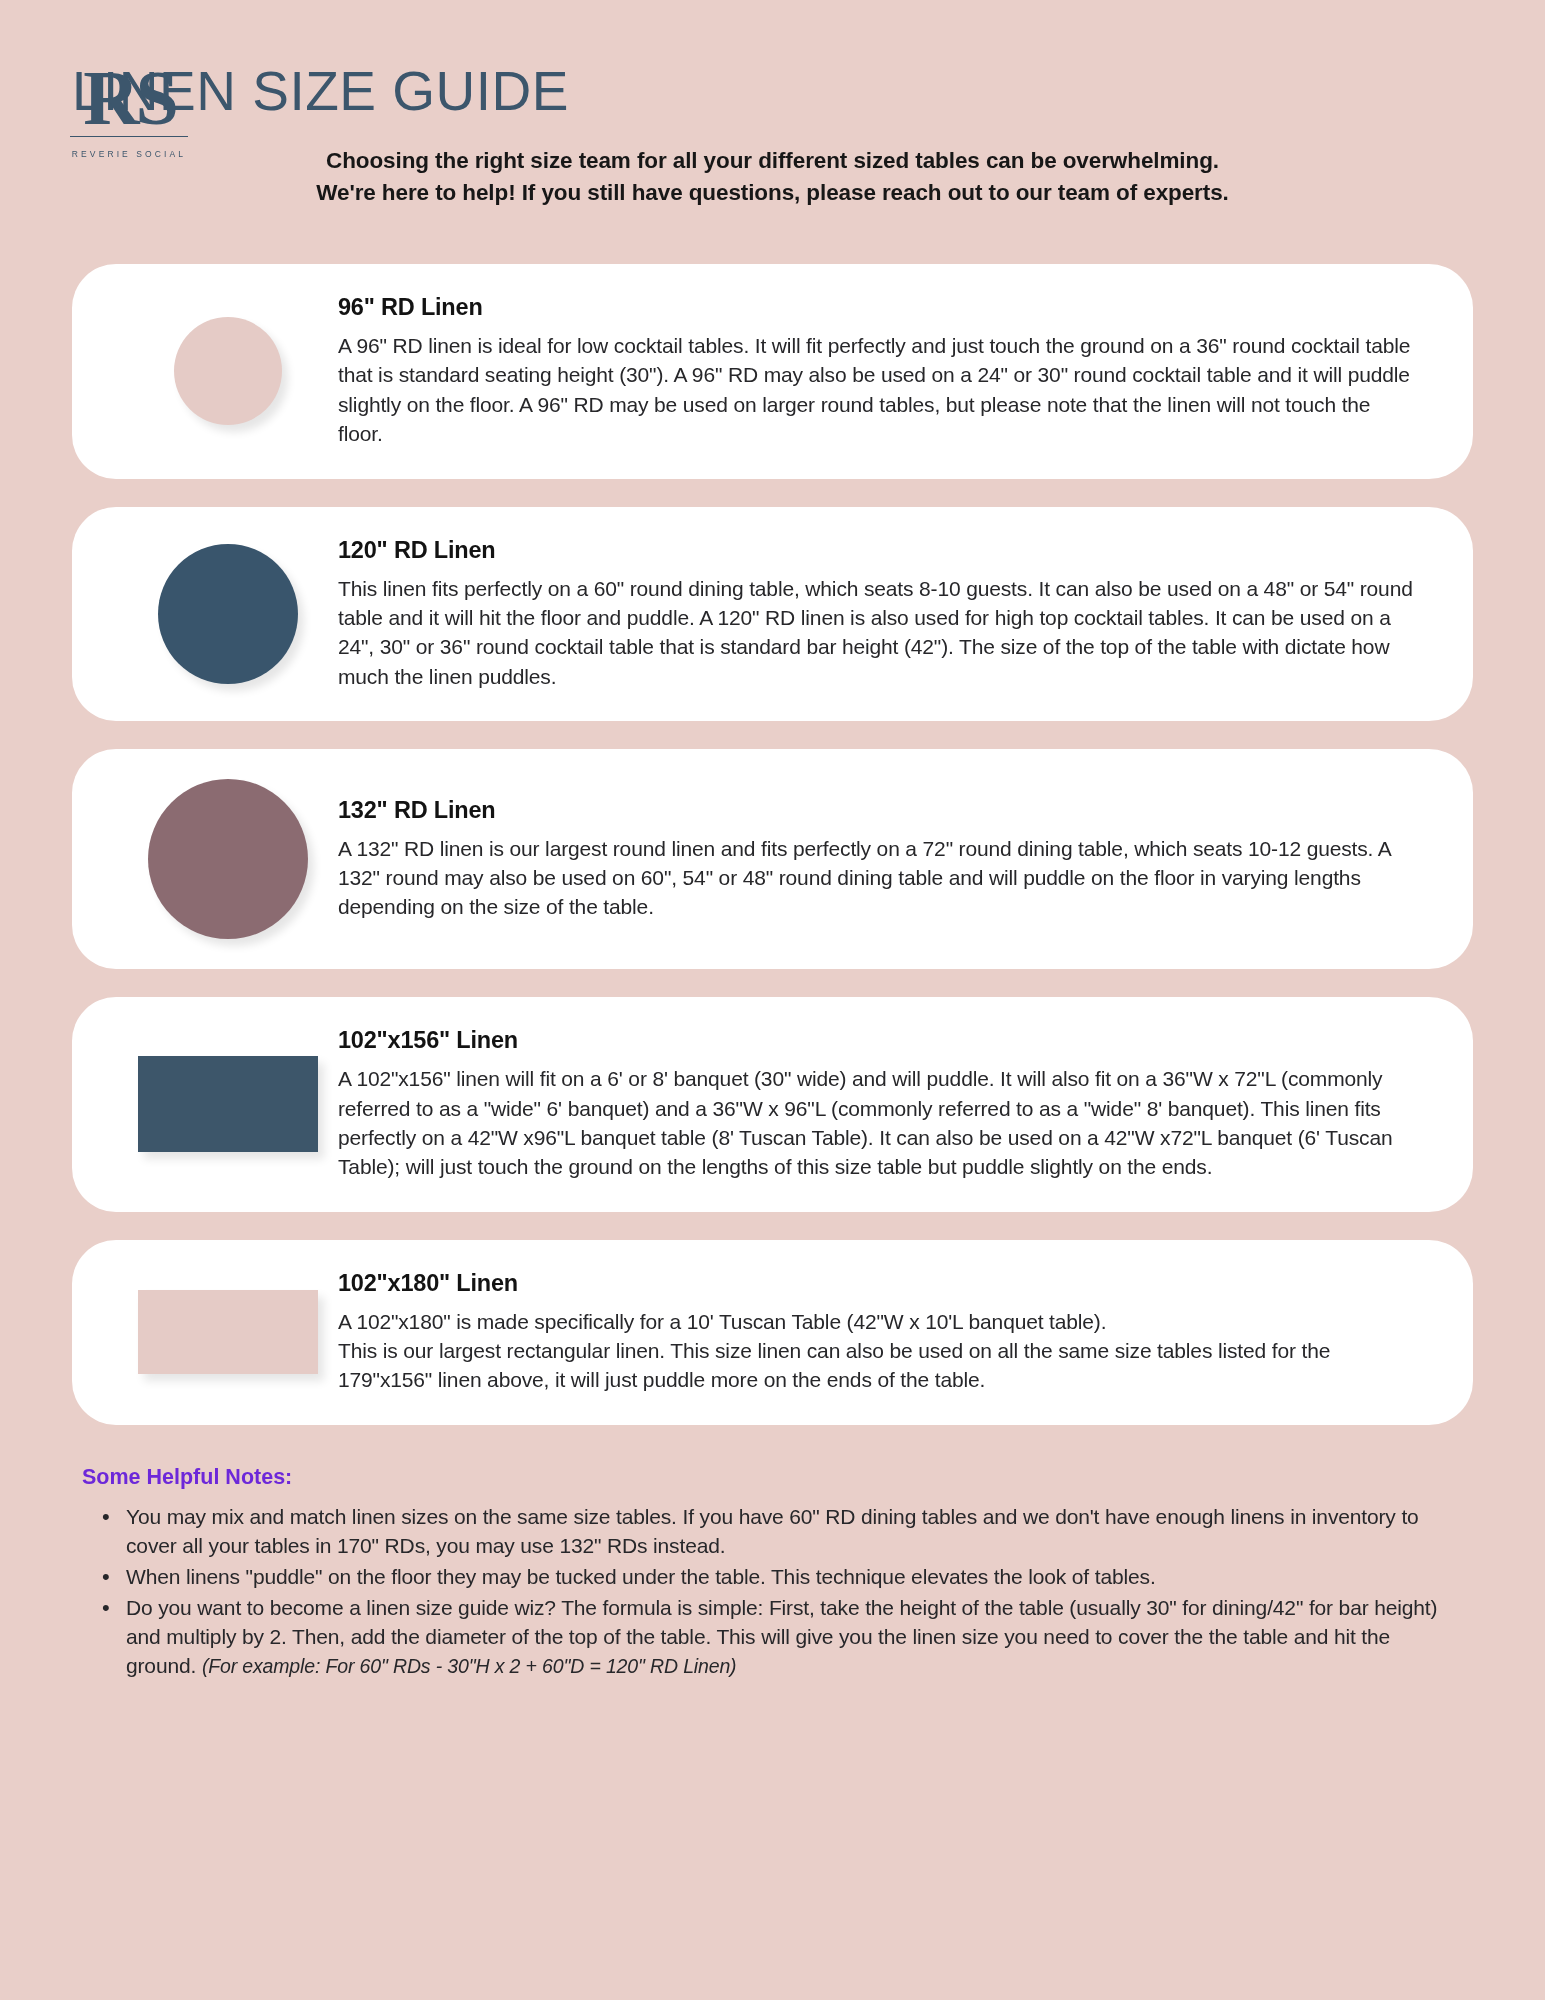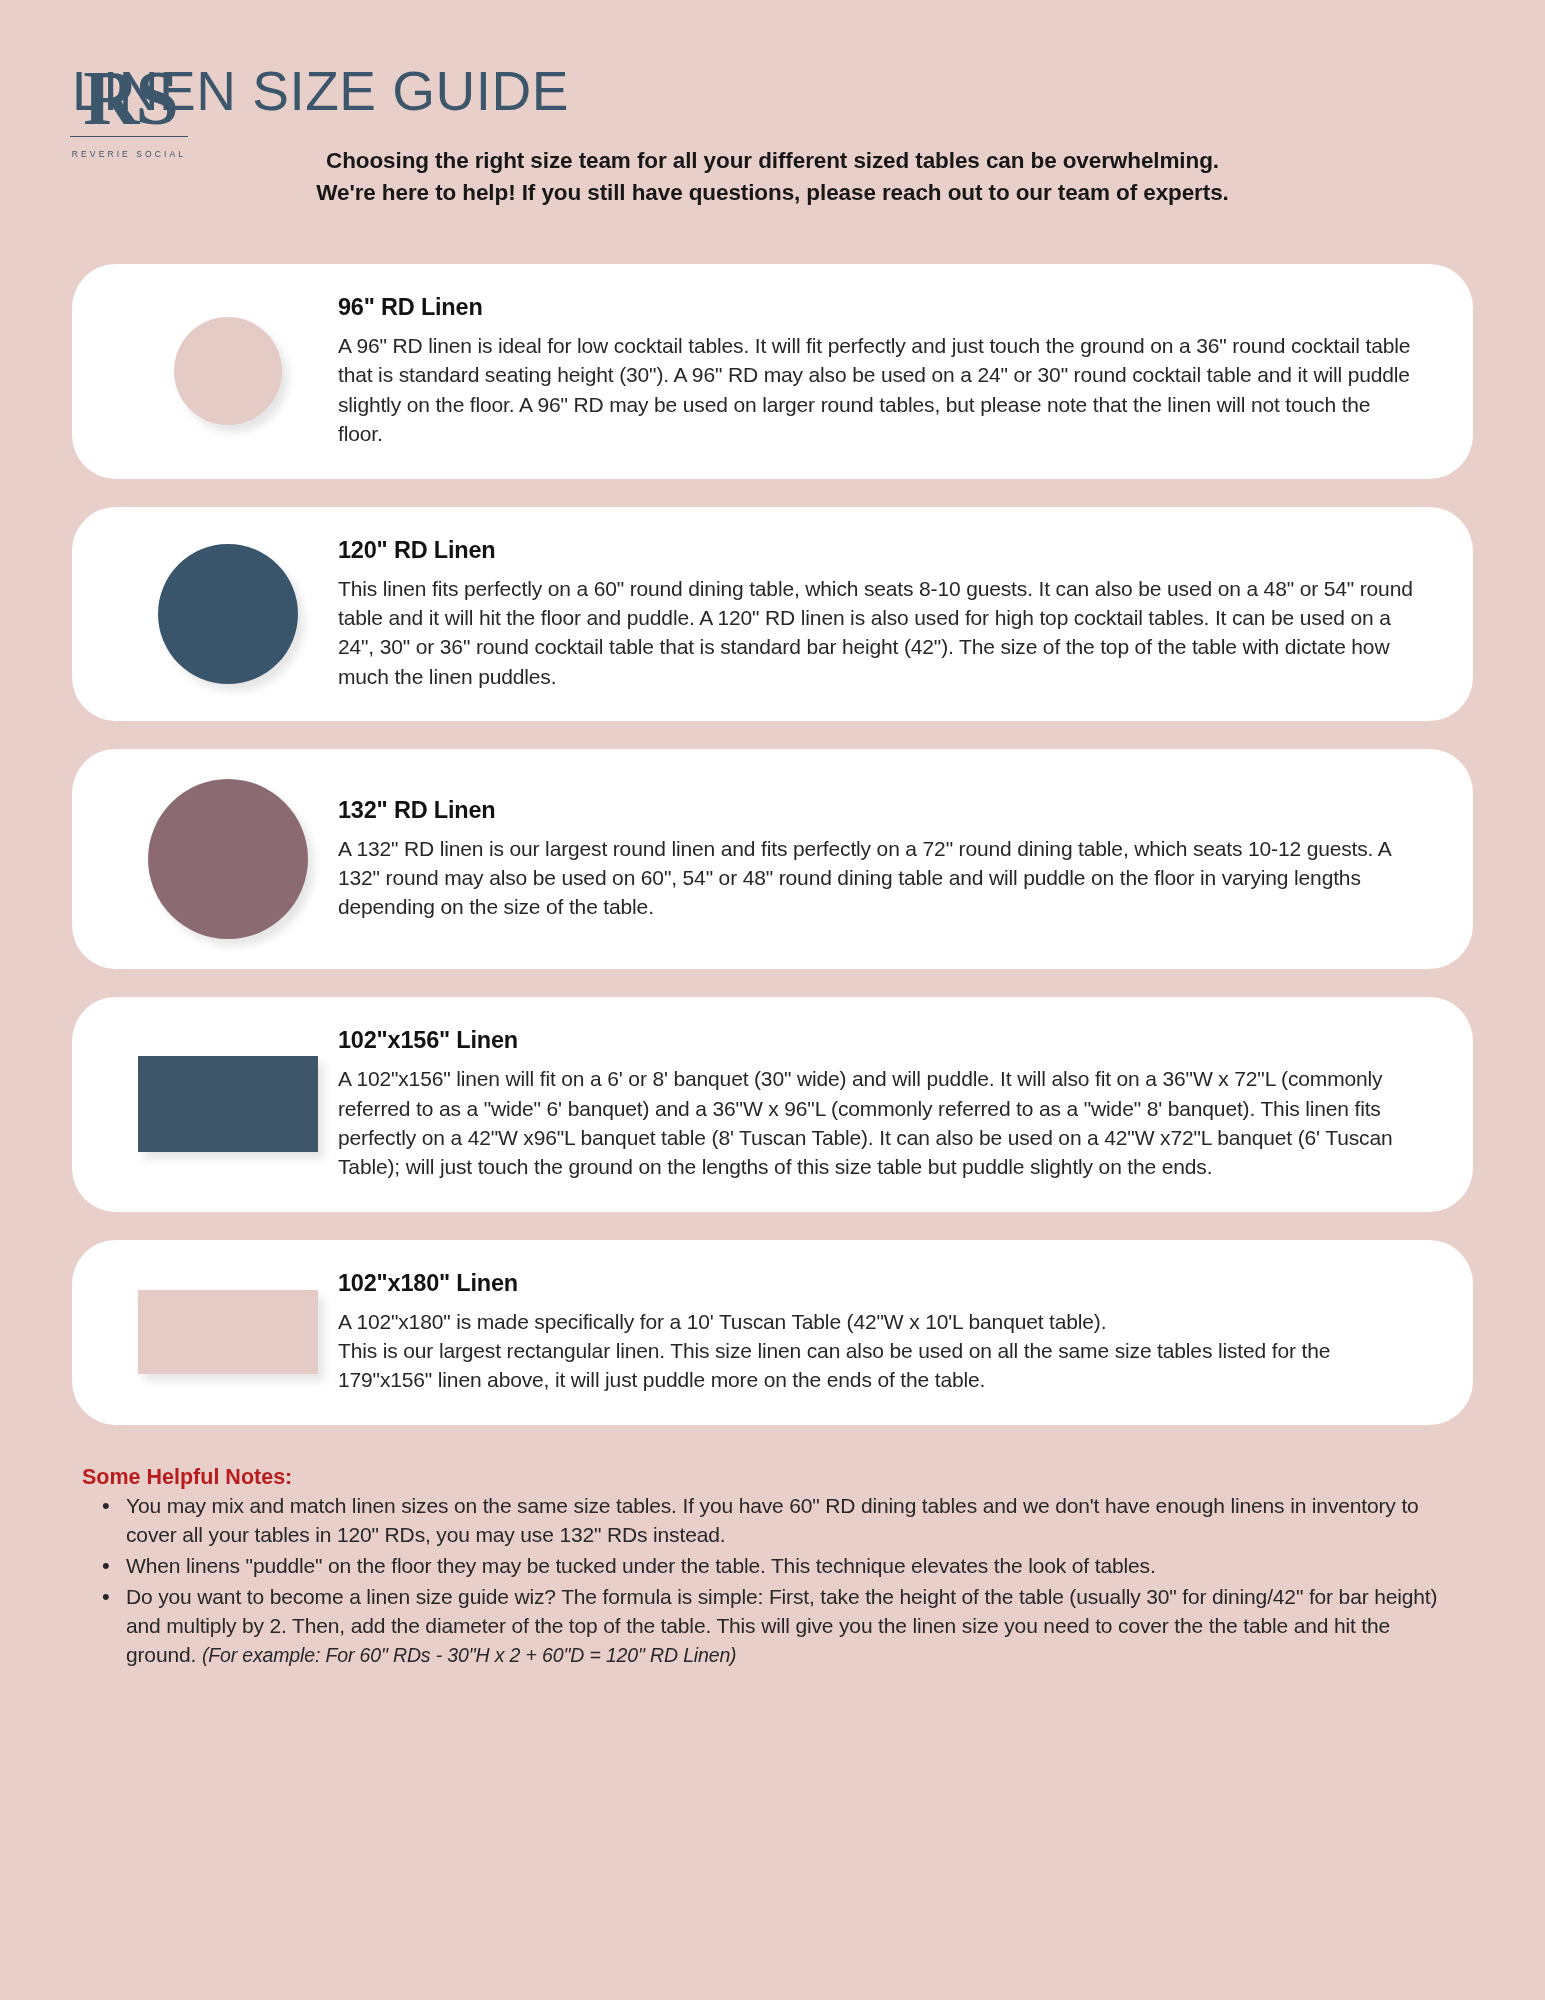--- a/index.html
+++ b/index.html
@@ -127,22 +127,22 @@
     letter-spacing: -0.15px;
   }
 
   
   .notes {
     padding: 12px 10px 0 10px;
   }
   .notes-title {
     font-size: 21.5px;
     font-weight: 700;
-    color: #b91c1c;
-    margin-bottom: 2px;
+    color: #6d28d9;
+    margin-bottom: 13px;
   }
   .notes-list {
     list-style: none;
   }
   .notes-list li {
     position: relative;
     padding-left: 44px;
     font-size: 21px;
     line-height: 1.38;
     color: #27272a;
@@ -238,19 +238,19 @@
             <div>A 102"x180" is made specifically for a 10' Tuscan Table (42"W x 10'L banquet table).</div>
             <div>This is our largest rectangular linen. This size linen can also be used on all the same size tables listed for the 179"x156" linen above, it will just puddle more on the ends of the table.</div>
           </div>
         </div>
       </div>
     </div>
 
   <div class="notes">
     <div class="notes-title">Some Helpful Notes:</div>
     <ul class="notes-list" id="notes-list">
-        <li><span>You may mix and match linen sizes on the same size tables. If you have 60" RD dining tables and we don't have enough linens in inventory to cover all your tables in 120" RDs, you may use 132" RDs instead.</span></li>
+        <li><span>You may mix and match linen sizes on the same size tables. If you have 60" RD dining tables and we don't have enough linens in inventory to cover all your tables in 170" RDs, you may use 132" RDs instead.</span></li>
         <li><span>When linens "puddle" on the floor they may be tucked under the table. This technique elevates the look of tables.</span></li>
         <li><span>Do you want to become a linen size guide wiz? The formula is simple: First, take the height of the table (usually 30" for dining/42" for bar height) and multiply by 2. Then, add the diameter of the top of the table. This will give you the linen size you need to cover the the table and hit the ground.</span>  <span class="note-em">(For example: For 60" RDs - 30"H x 2 + 60"D = 120" RD Linen)</span></li>
       </ul>
   </div>
 
 </div>
 
 </body></html>

